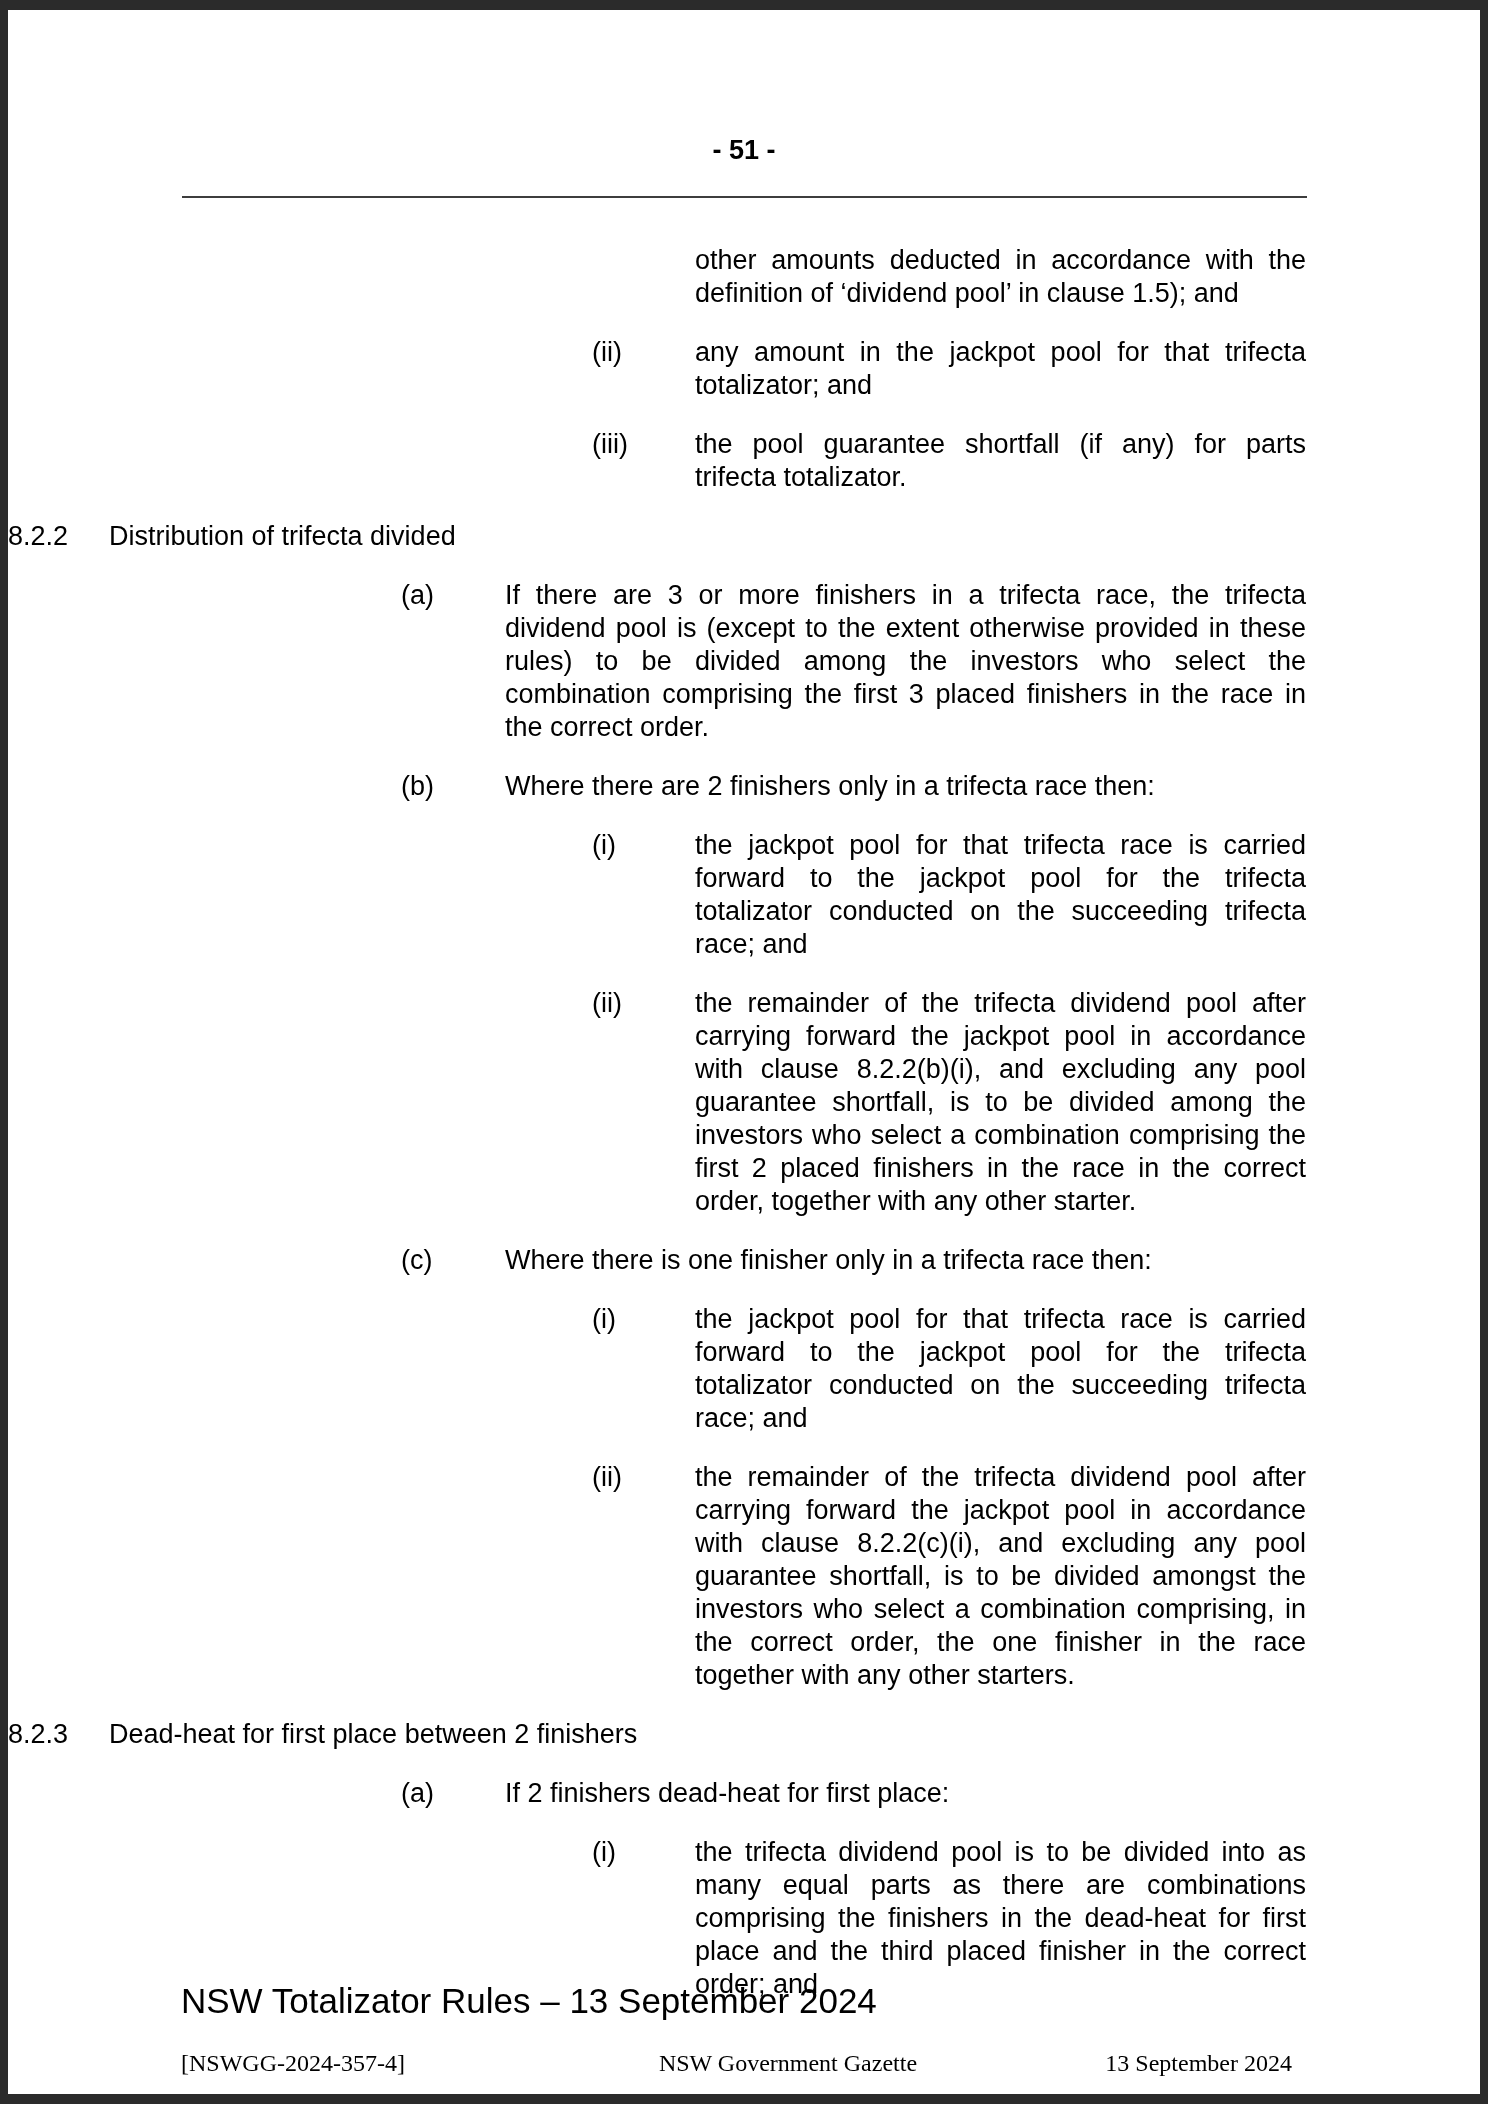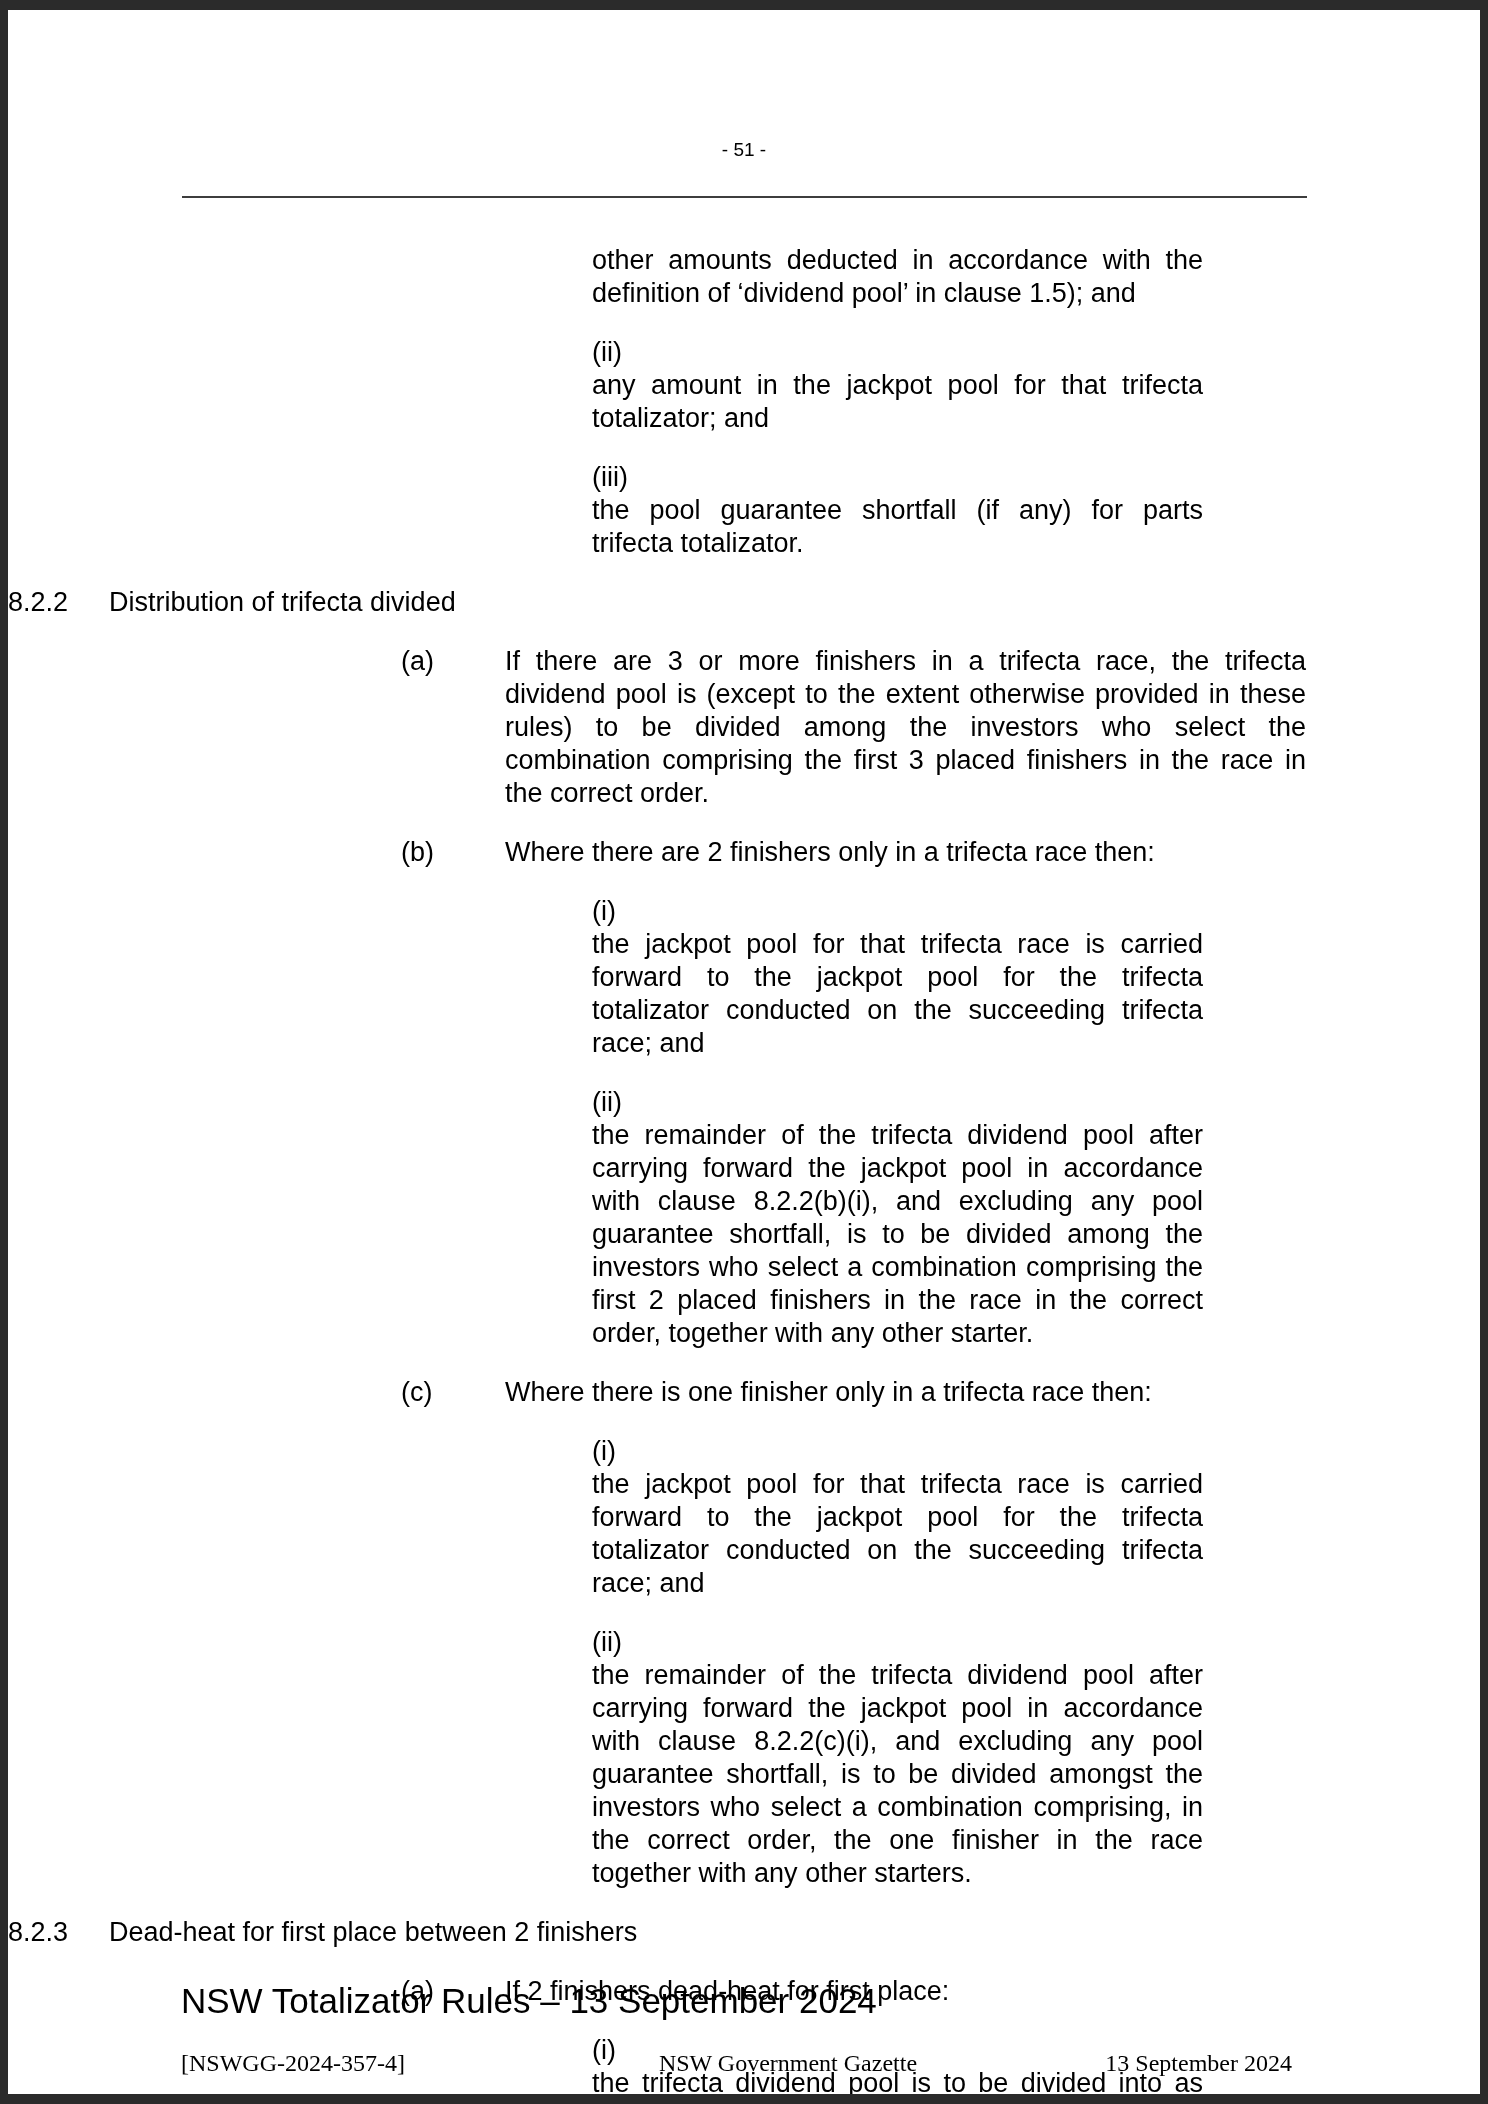--- a/index.html
+++ b/index.html
@@ -13,42 +13,42 @@
     position: absolute;
     left: 8px; top: 10px;
     width: 1472px; height: 2084px;
     background: #ffffff;
     color: #000000;
     overflow: hidden;
   }
   .page-number {
     margin-top: 124px;
     text-align: center;
-    font-size: 19px;
+    font-size: 27px;
     line-height: 32px;
-    font-weight: normal;
+    font-weight: bold;
   }
   .header-rule {
     width: 1125px; height: 2px;
     background: #3d3d3d;
     margin: 30px auto 0 auto;
   }
   .content { margin-top: 46px; }
   .row {
     display: flex;
     font-size: 27px;
     line-height: 33px;
     margin-bottom: 26px;
   }
   .row .marker { flex: none; }
   .row .text { text-align: justify; }
   .row.l0 { padding-left: 393px; }
   .row.l0 .marker { width: 104px; }
   .row.l0 .text { width: 801px; }
-  .row.l1 { padding-left: 584px; flex-direction: column; }
+  .row.l1 { padding-left: 584px; }
   .row.l1 .marker { width: 103px; }
   .row.l1 .text { width: 611px; }
   .row.heading { font-weight: normal; }
   .row.heading .marker { width: 101px; }
   .row.heading .text { text-align: left; }
   .footer-title {
     position: absolute;
     left: 173px; top: 1975px;
     font-size: 35px;
     line-height: 32px;

